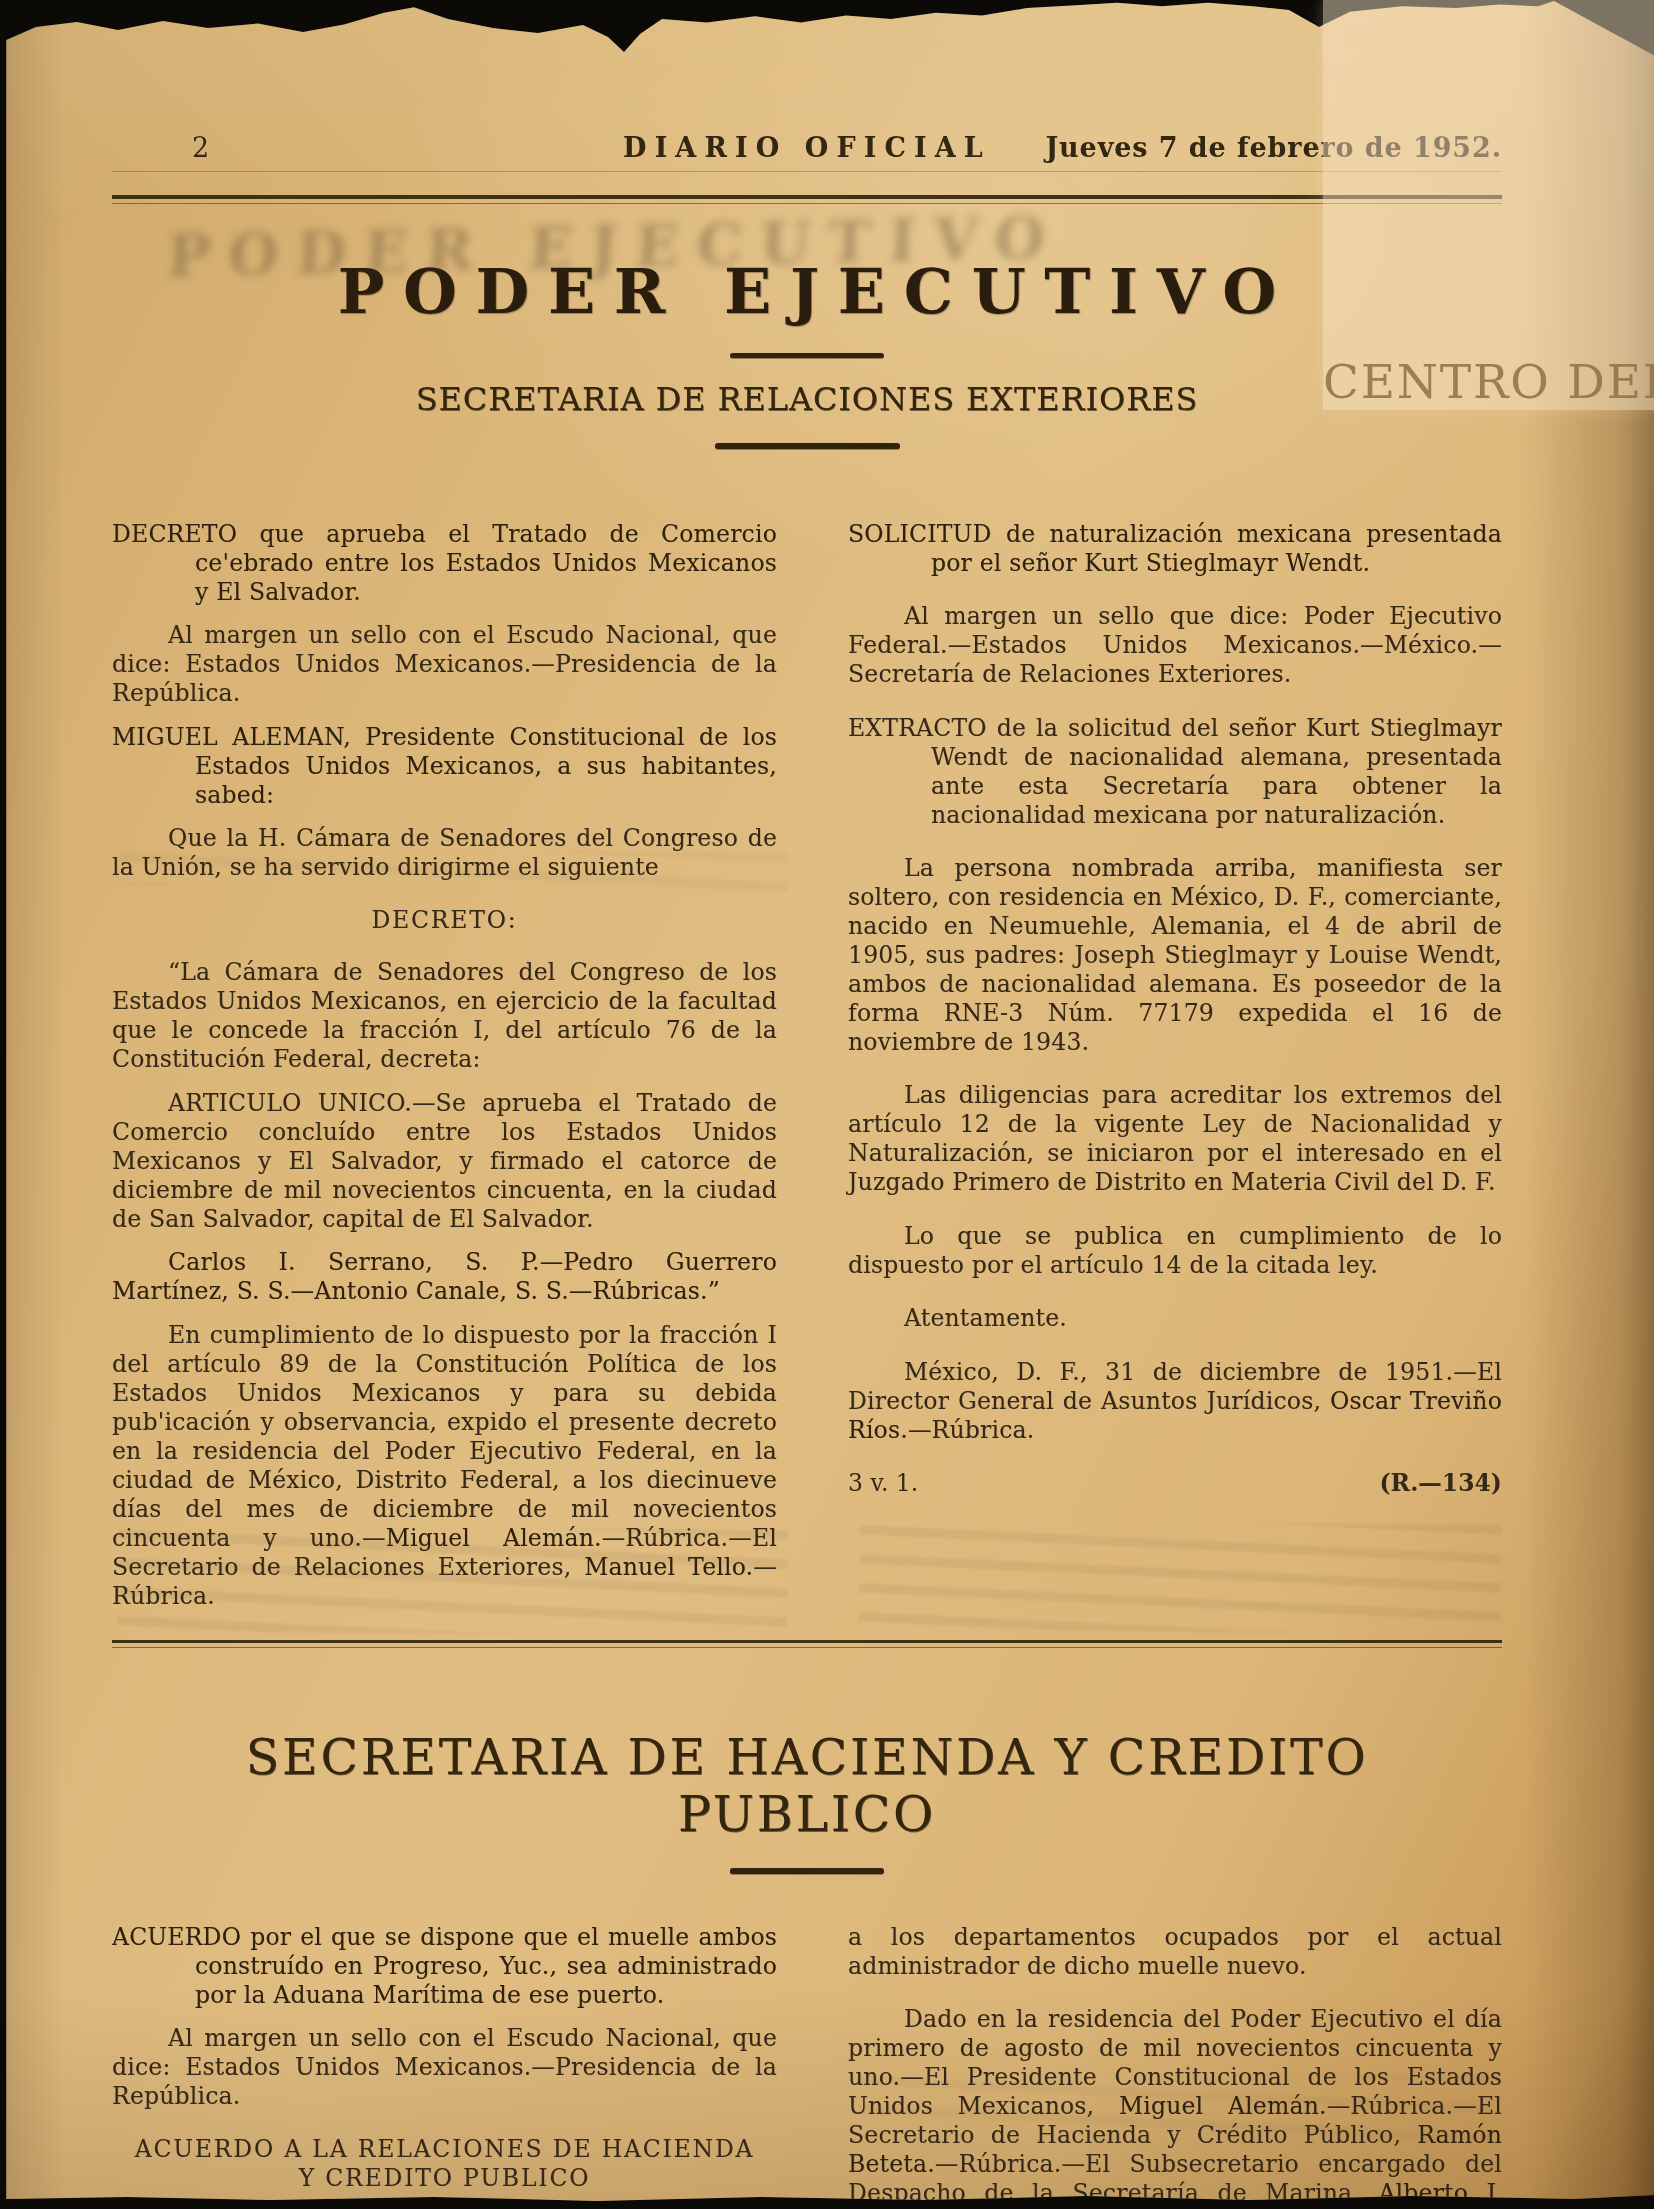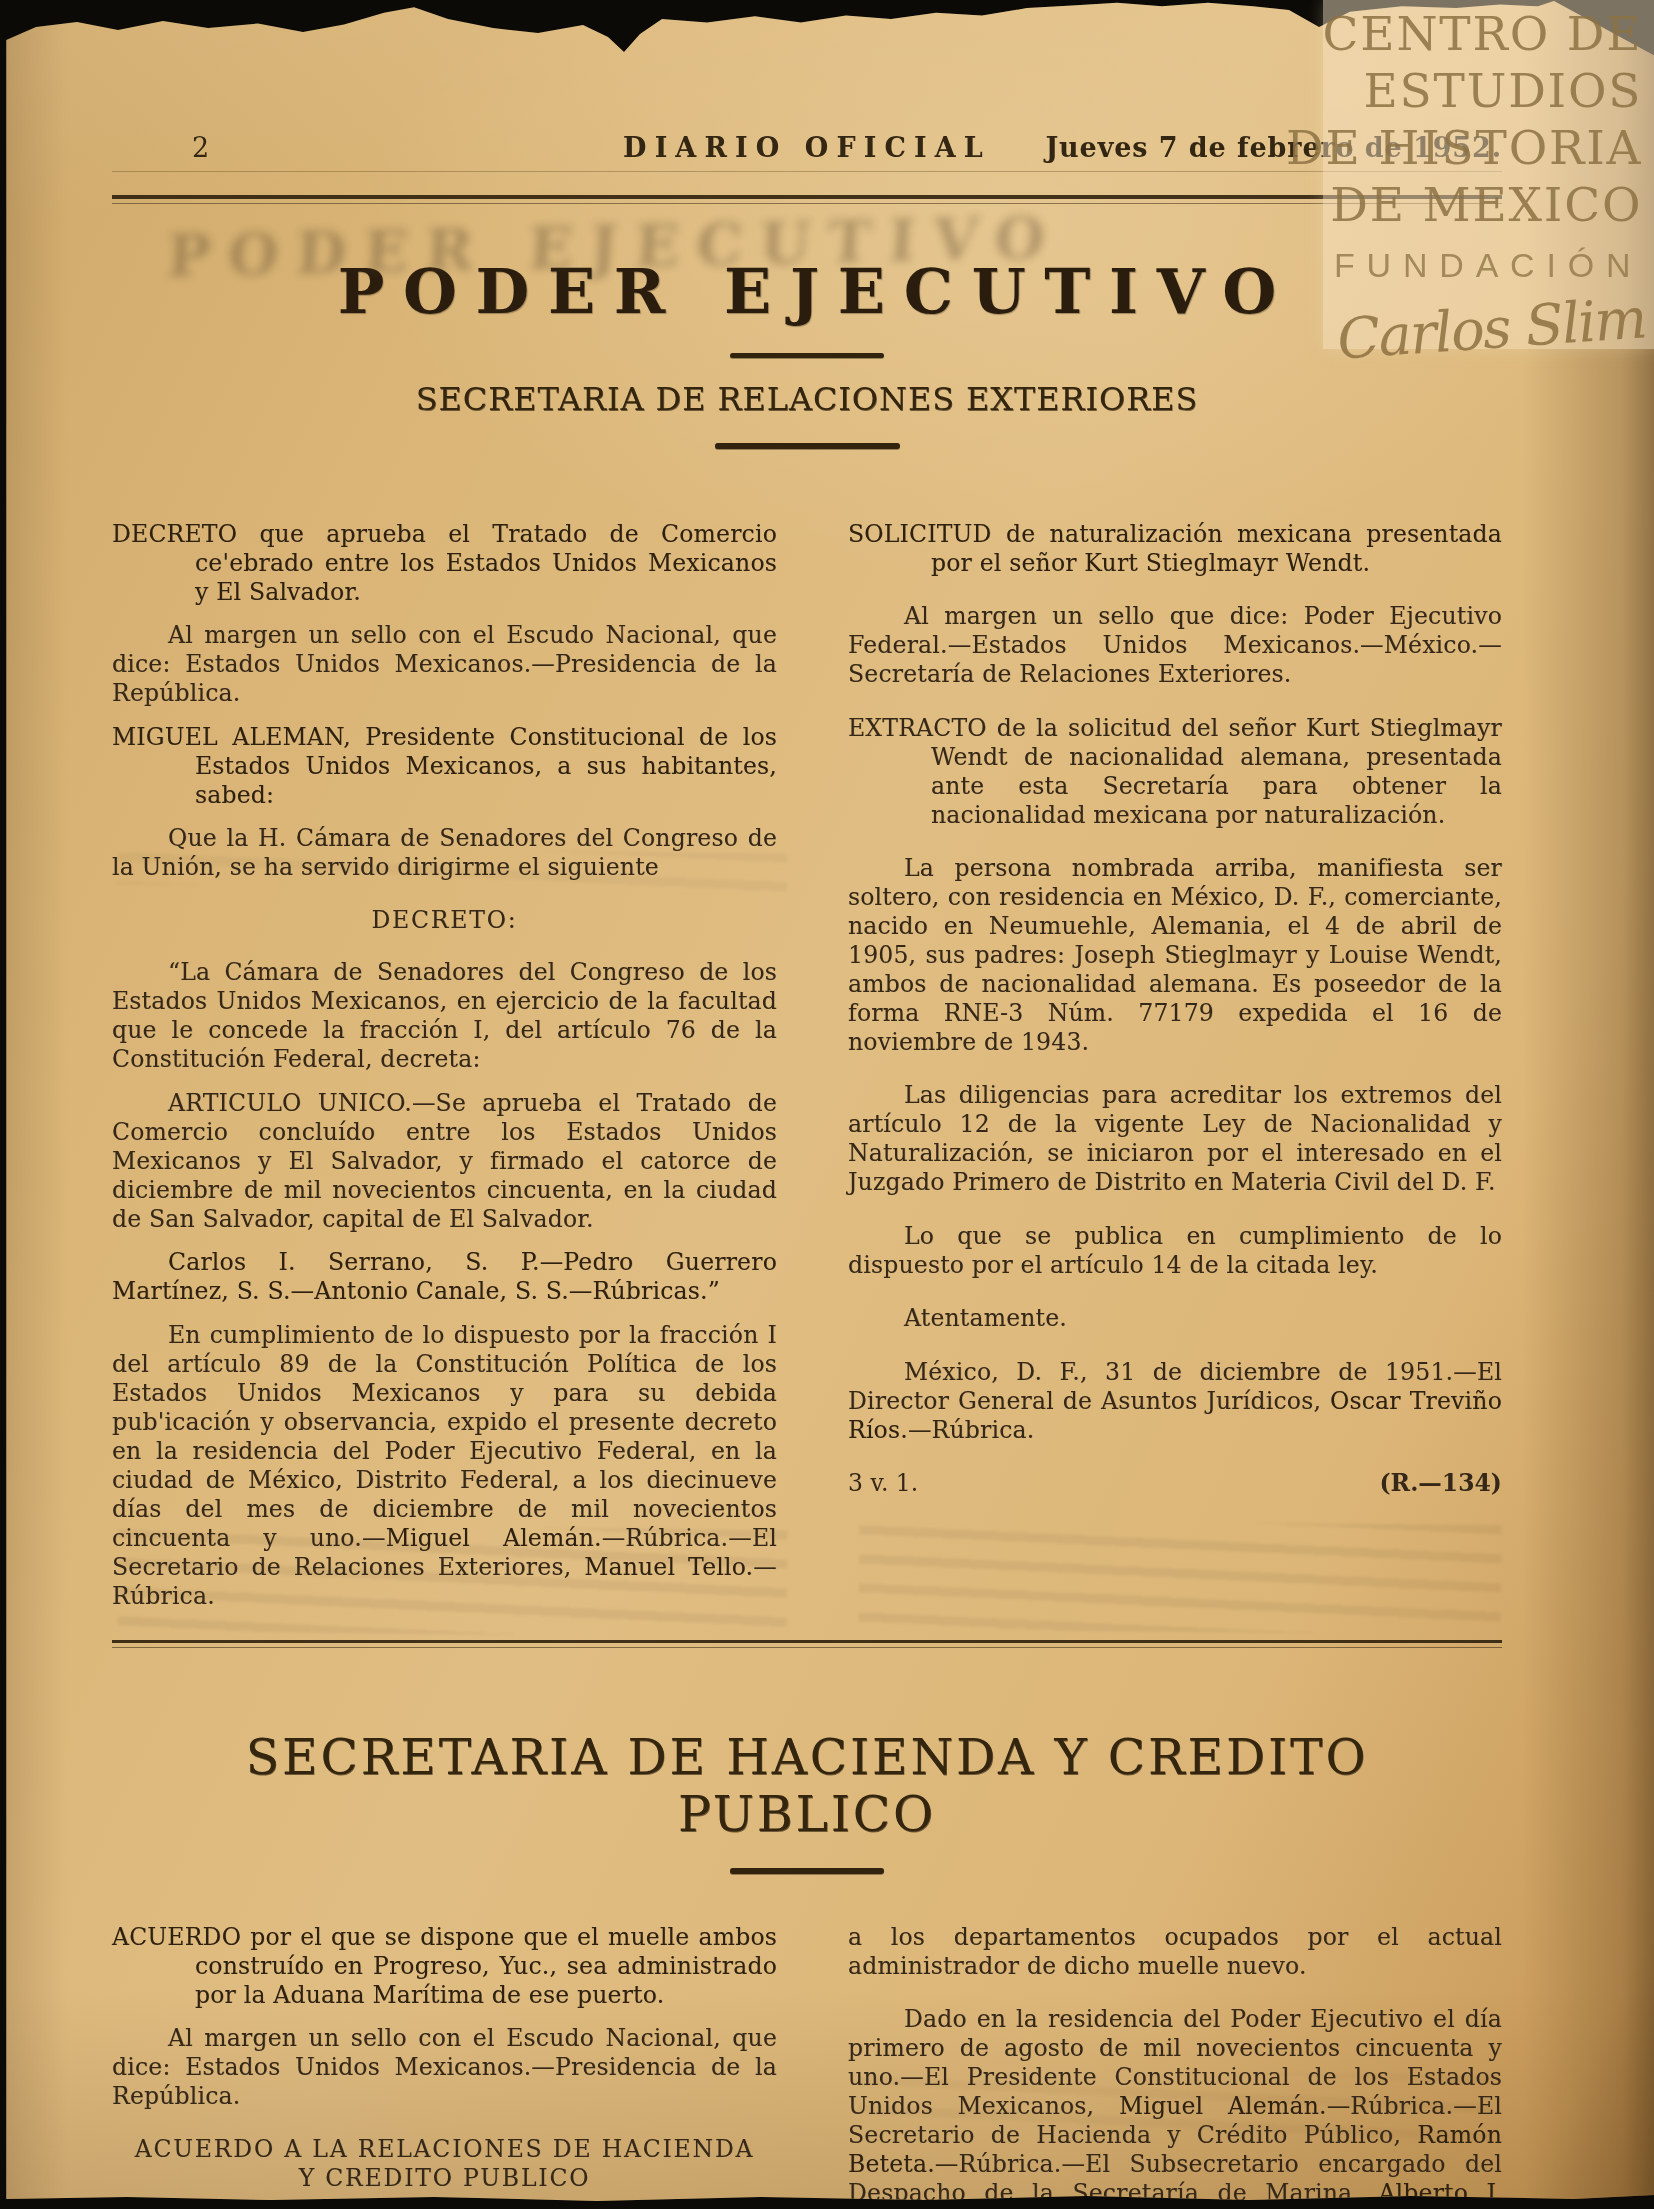--- a/index.html
+++ b/index.html
@@ -63,23 +63,23 @@
   .reg-right{font-weight:700;}
 
   
   .ghost{position:absolute;pointer-events:none;transform:scaleX(-1) rotate(-.6deg);filter:blur(1.8px);opacity:.55;
       background:repeating-linear-gradient(178deg, rgba(78,58,30,.14) 0 9px, rgba(0,0,0,0) 9px 29px);}
   .ghost-title{position:absolute;top:212px;left:167px;width:995px;pointer-events:none;white-space:nowrap;
       font-size:58px;font-weight:700;letter-spacing:.30em;color:#4a3a22;filter:blur(4.5px);opacity:.32;
       transform:rotate(-1.2deg) skewX(-4deg);}
 
   
-  .watermark{position:absolute;left:1323px;top:0;width:332px;height:349px;z-index:5;pointer-events:none;
+  .watermark{position:absolute;left:1323px;top:0;width:332px;height:410px;z-index:5;pointer-events:none;
       background:rgba(248,230,198,.48);box-shadow:0 0 16.3px rgba(248,230,198,.25);
-      display:flex;flex-direction:column;align-items:flex-end;padding:5.4px 12.7px 0 0;box-sizing:border-box;}
+      display:flex;align-items:flex-end;padding:5.4px 12.7px 0 0;box-sizing:border-box;}
   .wm-line{font-size:47px;line-height:57px;color:var(--wm-text);opacity:.85;letter-spacing:1.8px;white-space:nowrap;}
   .wm-foundation{margin-top:12.7px;font-family:"Liberation Sans","DejaVu Sans",sans-serif;font-size:34px;
       letter-spacing:11.8px;color:#93784a;opacity:.8;white-space:nowrap;}
   .wm-signature{margin-top:11px;margin-right:-3.6px;font-style:italic;font-size:56px;color:#8e7141;opacity:.85;
       transform:rotate(-4deg);letter-spacing:-1.8px;white-space:nowrap;}
 </style>
 </head>
 <body>
 
 <div class="stage">

